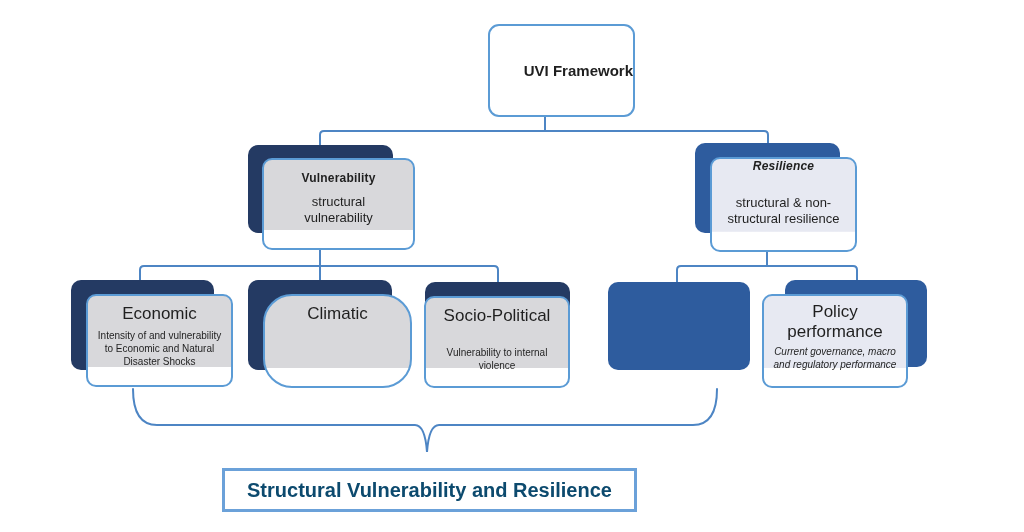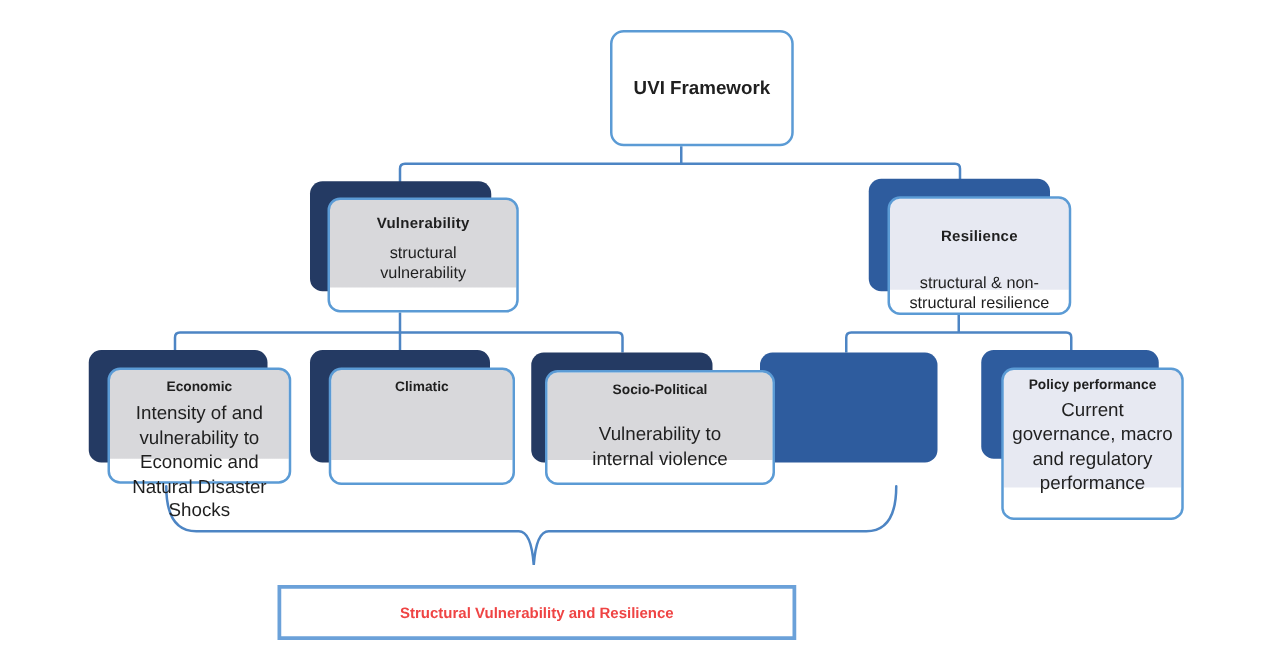--- a/index.html
+++ b/index.html
@@ -13,61 +13,61 @@
   .shadow.blue{background:#2e5c9e;}
   .card{
     position:absolute;z-index:3;border:2px solid #5b9bd5;border-radius:10px;
     background-color:#ffffff;background-repeat:no-repeat;background-size:100% 80%;
     text-align:center;box-sizing:border-box;
   }
   .card.gray{background-image:linear-gradient(#d8d8db,#d8d8db);}
   .card.lav{background-image:linear-gradient(#e7e9f2,#e7e9f2);}
   .t2{font-size:12px;font-weight:bold;padding-top:11px;letter-spacing:.2px;}
   .s2{font-size:13px;margin-top:9px;line-height:1.25;margin-left:auto;margin-right:auto;}
-  .t3{font-size:11px;font-weight:bold;padding-top:8px;}
-  .d3{font-size:15px;line-height:1.3;margin:5px auto 0 auto;}
+  .t3{font-size:17px;font-weight:normal;padding-top:8px;}
+  .d3{font-size:10px;line-height:1.3;margin:5px auto 0 auto;}
   .d3.low{margin-top:20px;}
   
   #node-root{
     position:absolute;left:488px;top:24px;width:147px;height:93px;z-index:3;
     border:2px solid #5b9bd5;border-radius:11px;background:#fff;box-sizing:border-box;
-    display:flex;align-items:center;justify-content:center;
+    display:flex;align-items:center;justify-content:flex-end;
     font-size:15px;font-weight:bold;
   }
   
   #sh-vuln{left:248px;top:145px;width:145px;height:88px;}
   #node-vuln{left:262px;top:158px;width:153px;height:92px;}
   #node-vuln .s2{max-width:112px;text-align:center;}
   #sh-res{left:695px;top:143px;width:145px;height:90px;}
   #node-res{left:710px;top:157px;width:147px;height:95px;}
-  #node-res .t2{padding-top:23px;}
+  #node-res .t2{padding-top:0;font-style:italic;}
   #node-res .s2{max-width:126px;margin-top:22px;}
   
   #sh-eco{left:71px;top:280px;width:143px;height:90px;}
   #node-eco{left:86px;top:294px;width:147px;height:93px;}
   #node-eco .d3{max-width:133px;}
   #sh-cli{left:248px;top:280px;width:144px;height:90px;}
-  #node-cli{left:263px;top:294px;width:149px;height:94px;}
+  #node-cli{left:263px;top:294px;width:149px;height:94px;border-radius:29px;}
   #node-cli .d3{max-width:130px;}
   #sh-soc{left:425px;top:282px;width:145px;height:88px;}
-  #node-soc{left:436px;top:296px;width:184px;height:92px;}
+  #node-soc{left:424px;top:296px;width:146px;height:92px;}
   #node-soc .d3{max-width:136px;}
   #sh-blt{left:608px;top:282px;width:142px;height:88px;}
   #node-blt{left:623px;top:296px;width:147px;height:92px;}
   #node-blt .d3{max-width:132px;}
   #sh-pol{left:785px;top:280px;width:142px;height:87px;}
-  #node-pol{left:801px;top:294px;width:146px;height:122px;}
+  #node-pol{left:762px;top:294px;width:146px;height:94px;}
   #node-pol .t3{padding-top:6px;line-height:1.15;max-width:110px;margin:0 auto;}
-  #node-pol .d3{max-width:136px;margin-top:4px;}
+  #node-pol .d3{max-width:136px;margin-top:4px;font-style:italic;}
   
   #footer-box{
     position:absolute;left:222px;top:468px;width:415px;height:44px;z-index:3;
     border:3px solid #6ba1d9;background:#fff;box-sizing:border-box;
     display:flex;align-items:center;justify-content:center;
-    font-size:12px;font-weight:bold;color:#ef4444;
+    font-size:20px;font-weight:bold;color:#0c4a6e;
   }
 </style>
 </head>
 <body>
 
 <div id="canvas">
 
   <svg id="connector-layer" width="1024" height="532" viewBox="0 0 1024 532">
     <path d="M545,117 L545,131" stroke="#4d85c4" stroke-width="2" fill="none"></path>
     <path d="M320,157 L320,135 Q320,131 324,131 L764,131 Q768,131 768,135 L768,156" stroke="#4d85c4" stroke-width="2" fill="none"></path>

